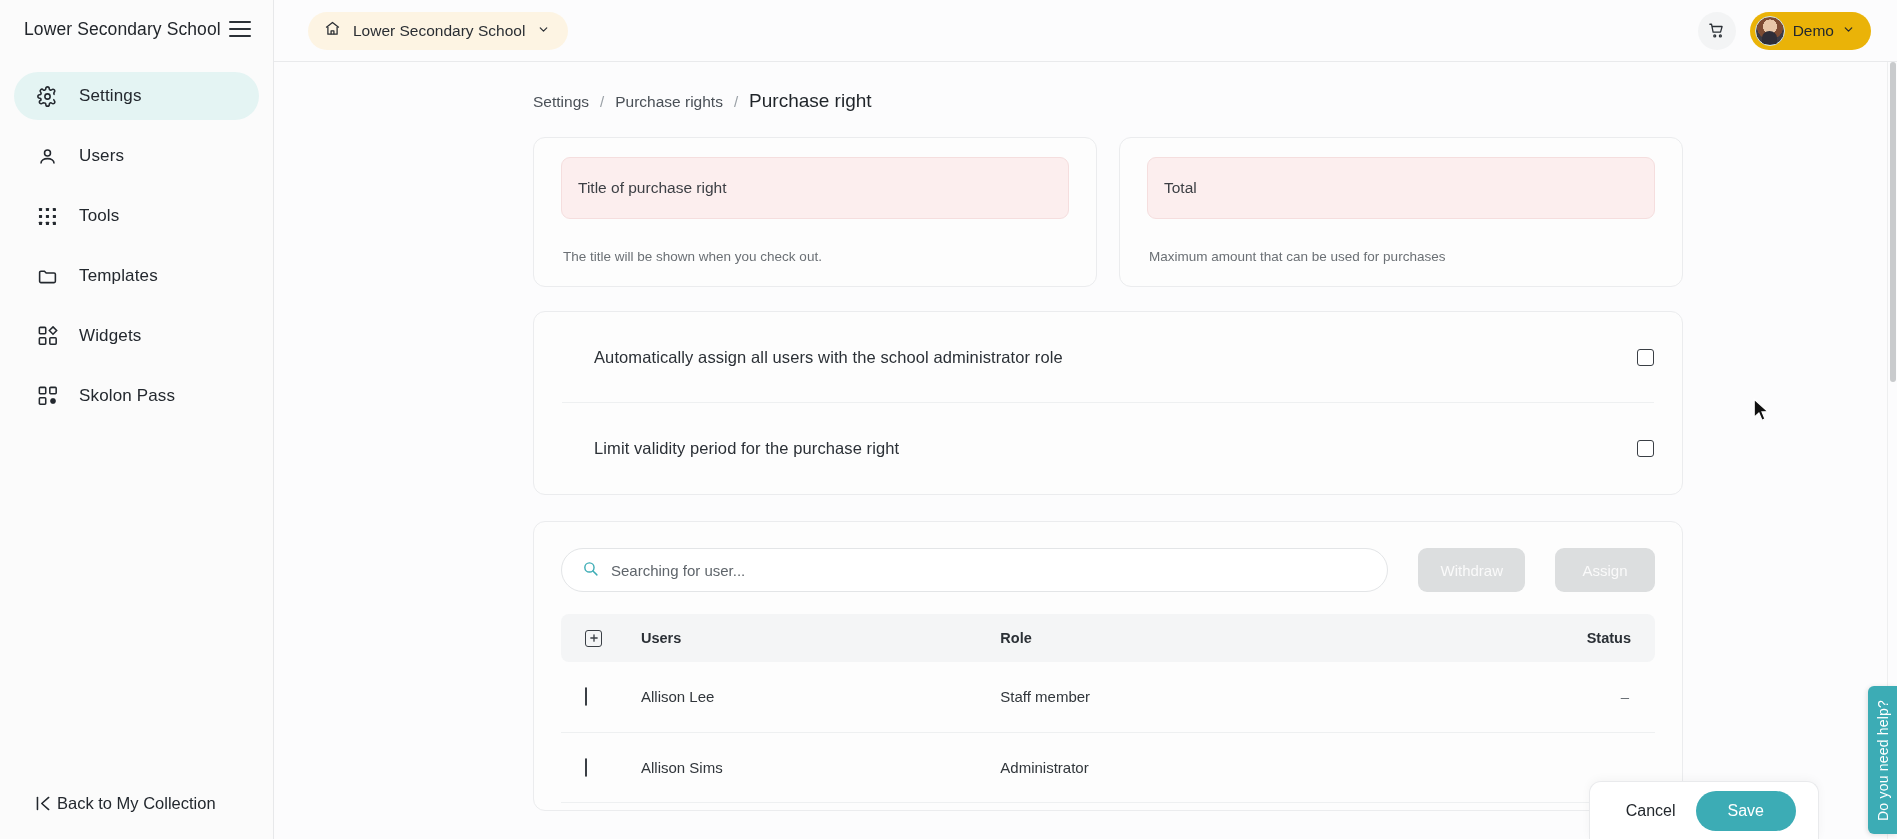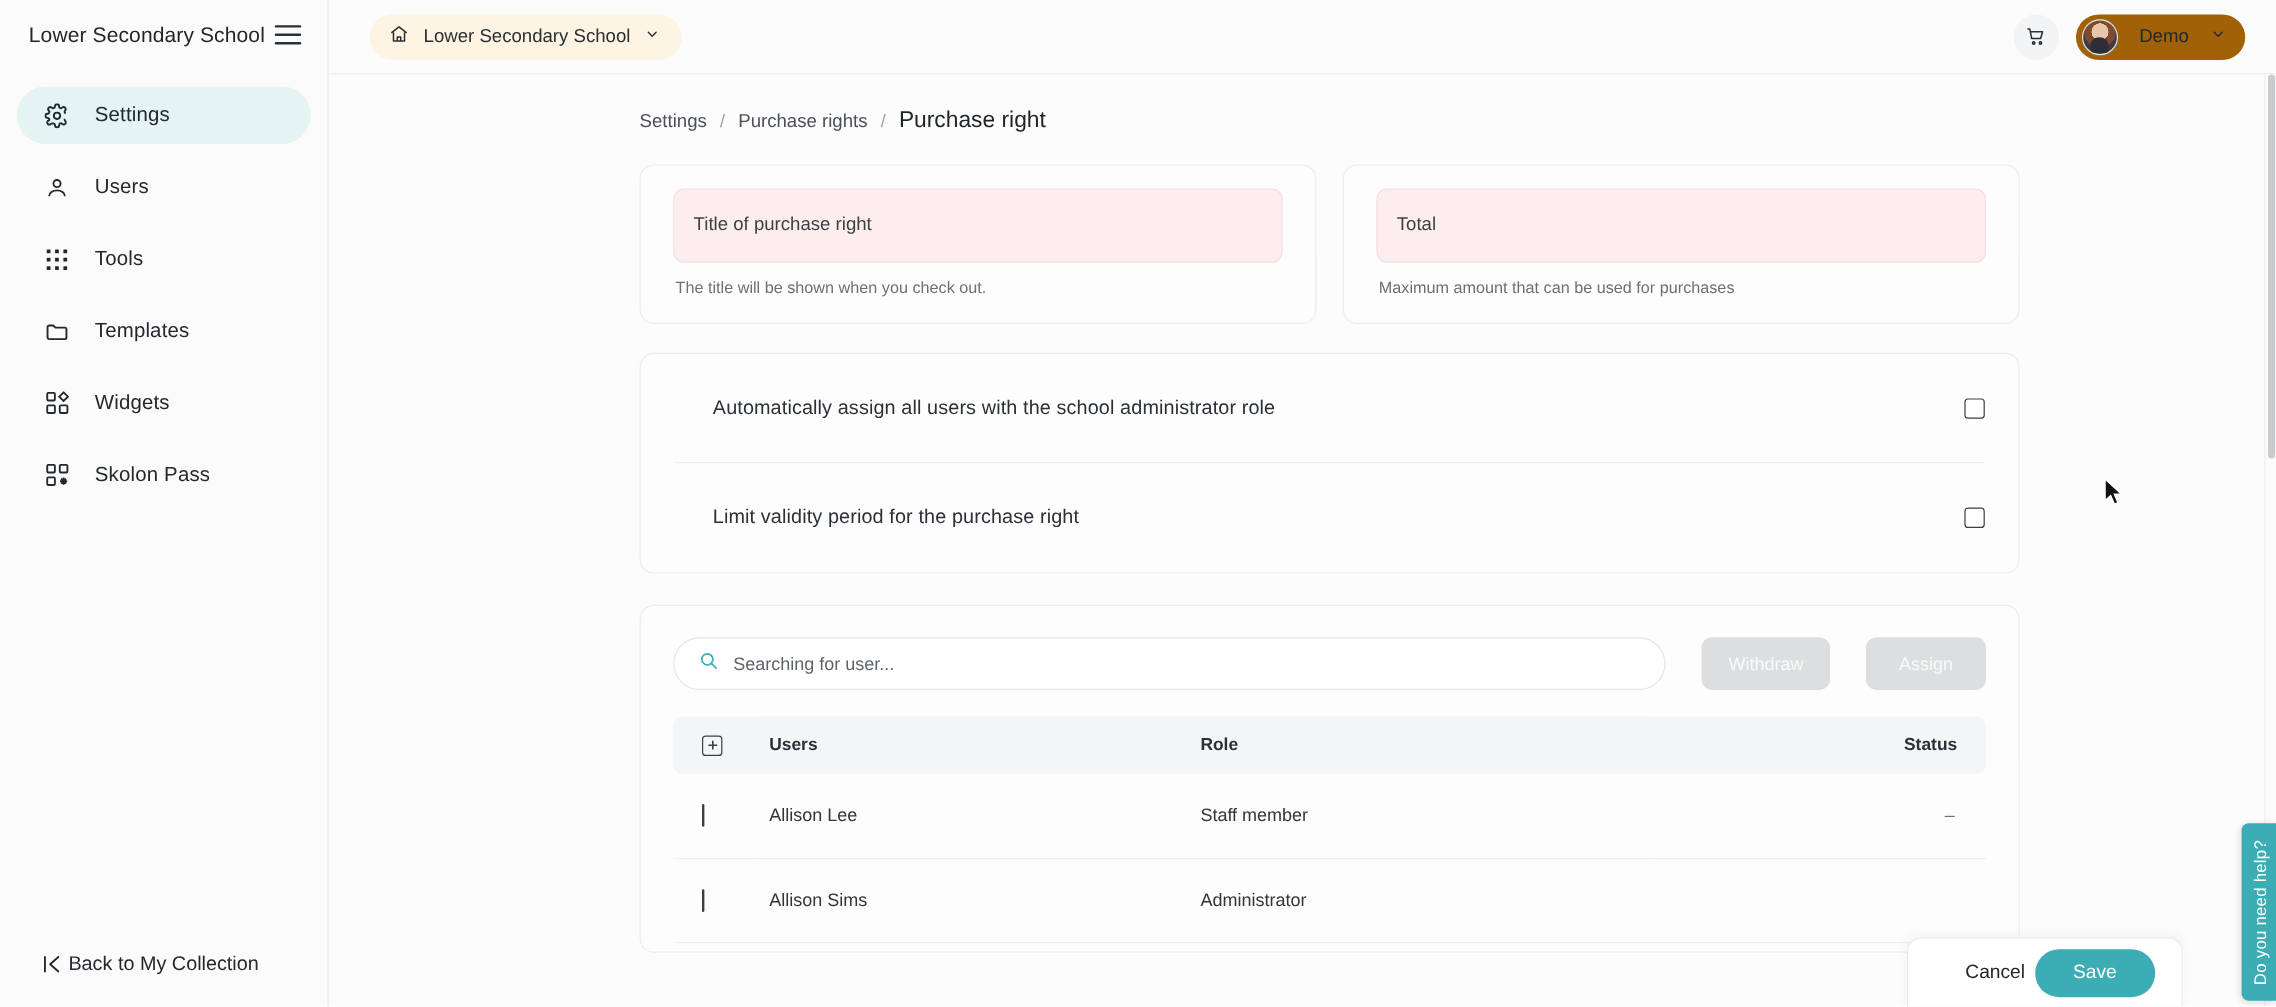--- a/index.html
+++ b/index.html
@@ -70,22 +70,22 @@
     cursor: pointer;
   }
   .school-chip .name { font-size: 15.5px; color: #2a2e33; }
   .spacer { flex: 1; }
   .cart-btn {
     width: 38px; height: 38px; border-radius: 50%;
     background: #f3f4f5; display: flex; align-items: center; justify-content: center;
     cursor: pointer; margin-right: 14px;
   }
   .user-chip {
-    display: inline-flex; align-items: center; gap: 18px;
-    background: #a16207; border-radius: 22px;
+    display: inline-flex; align-items: center; gap: 8px;
+    background: #eab308; border-radius: 22px;
     height: 38px; padding: 4px 16px 4px 5px;
     cursor: pointer;
   }
   .avatar {
     width: 30px; height: 30px; border-radius: 50%;
     background: radial-gradient(circle at 50% 34%, #e8c6a8 0 30%, #7d4b33 31% 56%, #3c3a44 57% 100%);
     border: 1px solid #d6e9e8; overflow: hidden; position: relative; flex: 0 0 30px;
   }
   .avatar::after {
     content: ""; position: absolute; left: 22%; top: 52%; width: 56%; height: 48%;
@@ -114,21 +114,21 @@
   }
 
   .field-row { display: flex; gap: 22px; }
   .field-card { flex: 1; padding: 19px 27px 22px 27px; }
   .field-input {
     height: 62px; border-radius: 9px;
     background: #fceeee; border: 1px solid #f5dede;
     display: flex; align-items: center; padding: 0 16px;
     font-size: 15.5px; color: #3c3f44; cursor: text;
   }
-  .field-hint { font-size: 13.5px; color: #6b7075; margin-top: 13px; padding-left: 2px; }
+  .field-hint { font-size: 13.5px; color: #6b7075; margin-top: 30px; padding-left: 2px; }
 
   .opts-card { margin-top: 24px; padding: 0 28px; }
   .opt-row {
     height: 91px; display: flex; align-items: center; justify-content: space-between;
     border-bottom: 1px solid #eef0f1;
   }
   .opt-row:last-child { border-bottom: none; }
   .opt-label { font-size: 16.5px; color: #2b3036; letter-spacing: .1px; margin-left: 32px; }
   .cbox {
     width: 17px; height: 17px; border: 1.6px solid #3a3f45; border-radius: 3px;
@@ -169,21 +169,21 @@
   }
   .plus-box svg { display: block; }
 
   
   .save-bar {
     position: absolute; right: 78px; bottom: 0;
     width: 230px; height: 58px;
     background: #ffffff; border: 1px solid #e9eaec; border-bottom: none;
     border-radius: 12px 12px 0 0;
     display: flex; align-items: center; justify-content: flex-end;
-    gap: 2px; padding: 0 22px 0 0;
+    gap: 14px; padding: 0 22px 0 0;
     box-shadow: 0 -2px 10px rgba(0,0,0,0.04);
     z-index: 20;
   }
   .btn-cancel {
     background: transparent; border: none; font-size: 16px; color: #22272c;
     font-family: "Liberation Sans", sans-serif; cursor: pointer; padding: 8px 6px;
   }
   .btn-save {
     background: #3cacb5; color: #fff; border: none; border-radius: 22px;
     height: 40px; padding: 0 32px; font-size: 16px;

